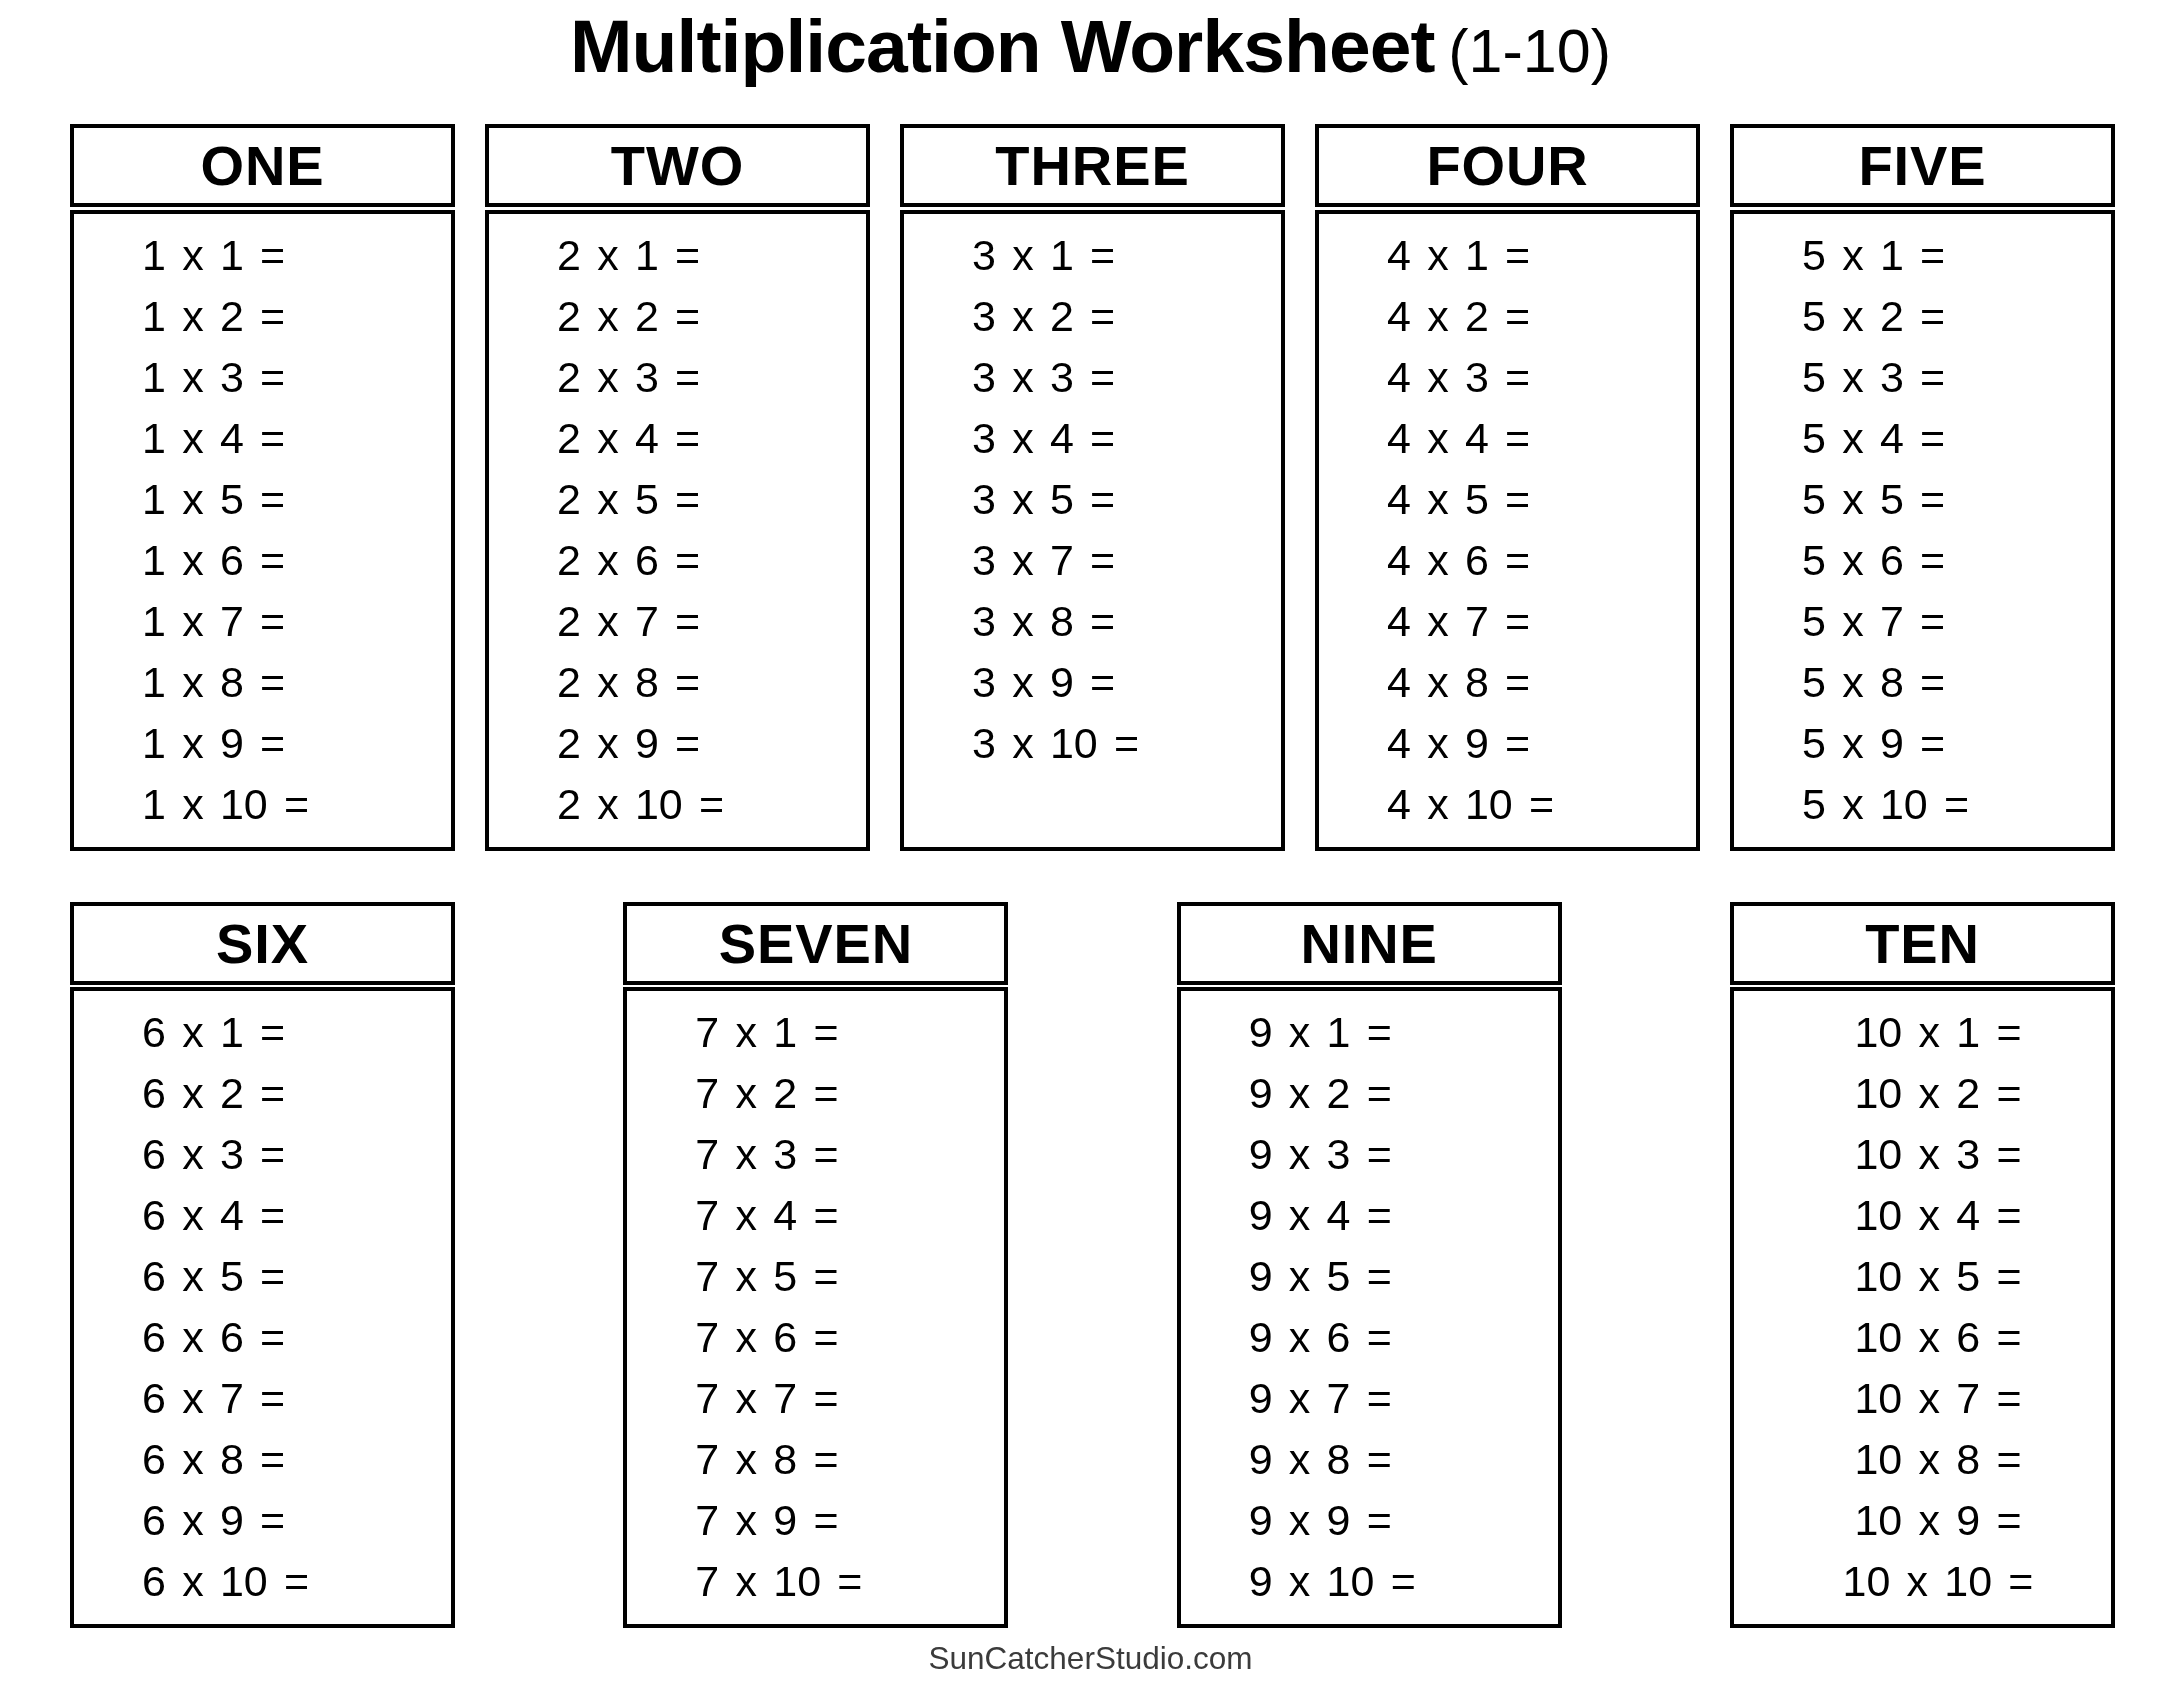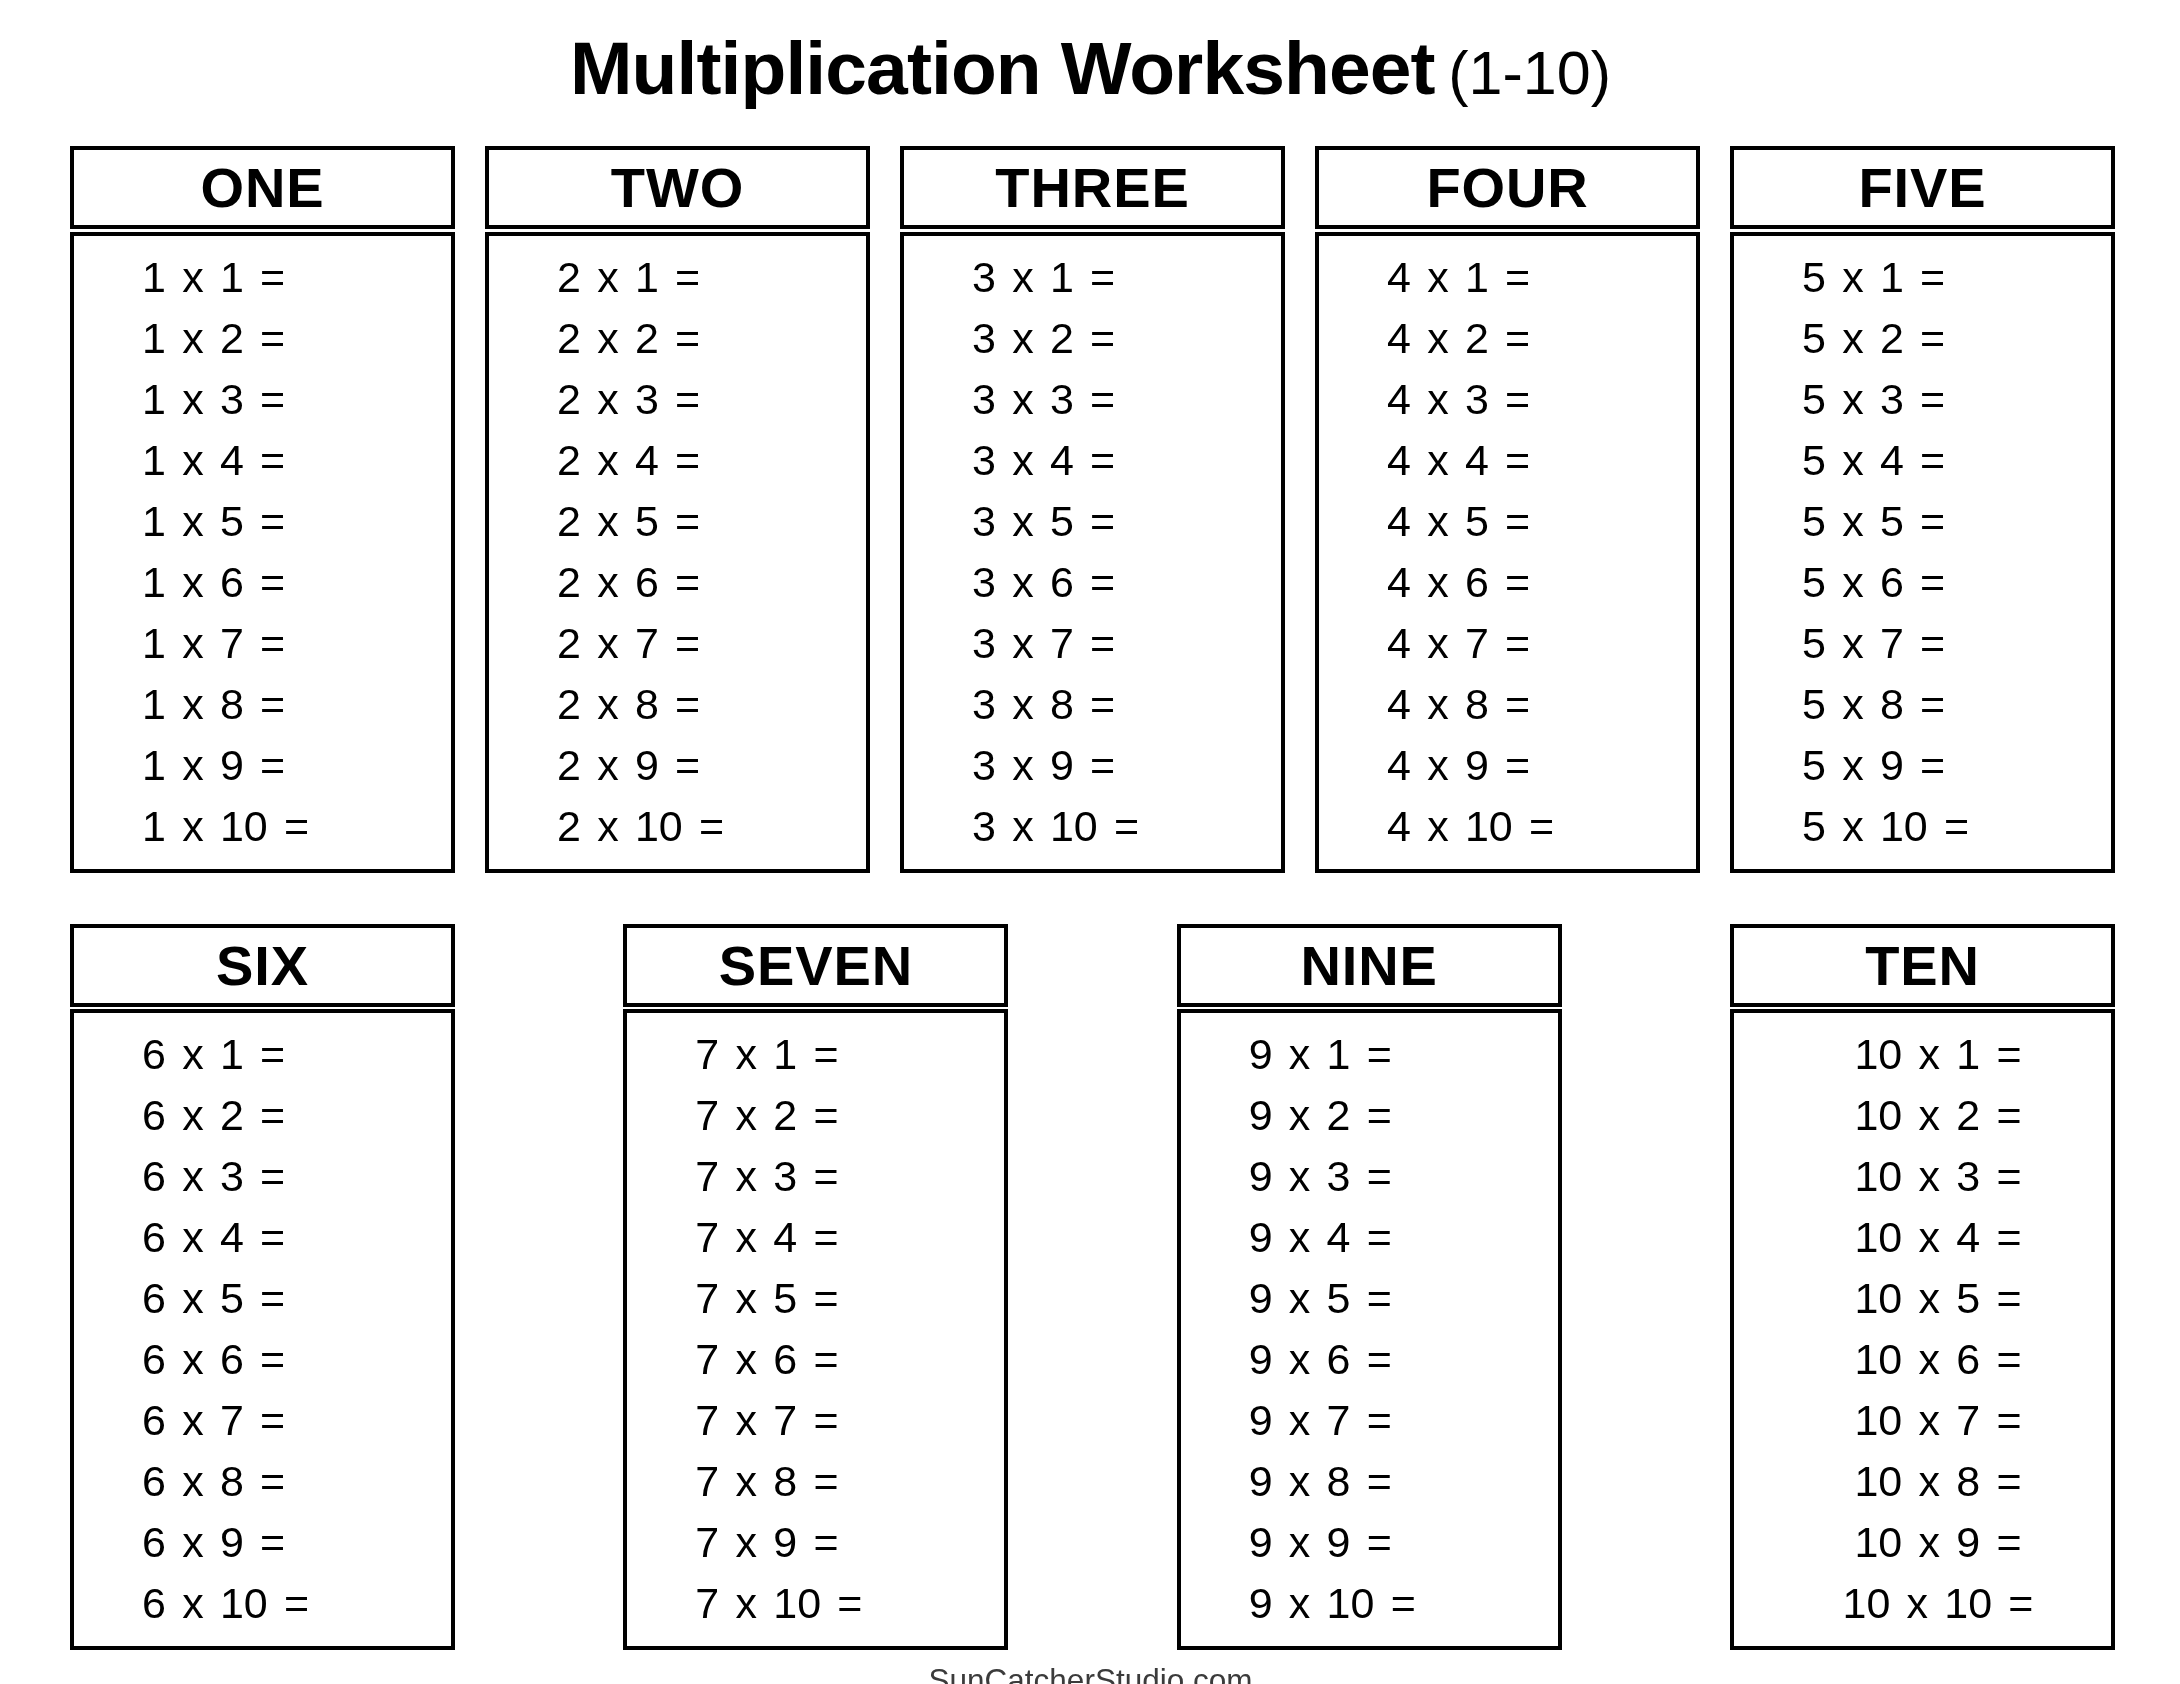--- a/index.html
+++ b/index.html
@@ -11,21 +11,21 @@
   html,body{margin:0;padding:0;}
   body{
     width:2181px;height:1685px;
     background:var(--bg-color);
     color:var(--text-color);
     font-family:"Liberation Sans", sans-serif;
     overflow:hidden;
   }
   .title{
     text-align:center;
-    padding-top:25px;
+    padding-top:3px;
     height:90px;
     white-space:nowrap;
   }
   .title-main{
     font-size:75px;
     font-weight:bold;
     letter-spacing:-0.9px;
   }
   .title-range{
     font-size:61px;
@@ -112,21 +112,20 @@
   </div>
 
   <div class="col">
     <div class="col-header">THREE</div>
     <div class="col-body">
         <div class="prob-row">3 x 1 =</div>
         <div class="prob-row">3 x 2 =</div>
         <div class="prob-row">3 x 3 =</div>
         <div class="prob-row">3 x 4 =</div>
         <div class="prob-row">3 x 5 =</div>
-        <div class="prob-row">3 x 6 =</div>
         <div class="prob-row">3 x 7 =</div>
         <div class="prob-row">3 x 8 =</div>
         <div class="prob-row">3 x 9 =</div>
         <div class="prob-row">3 x 10 =</div>
       </div>
   </div>
 
   <div class="col">
     <div class="col-header">FOUR</div>
     <div class="col-body">

